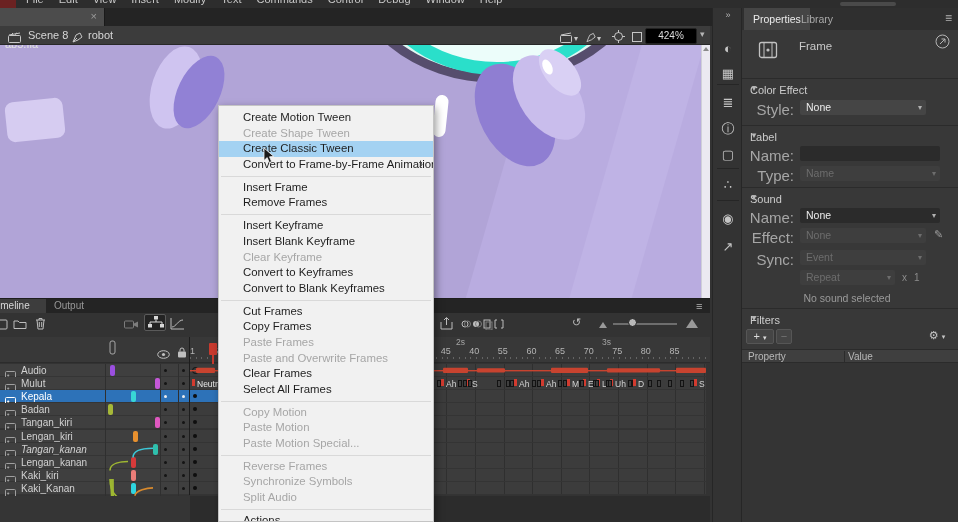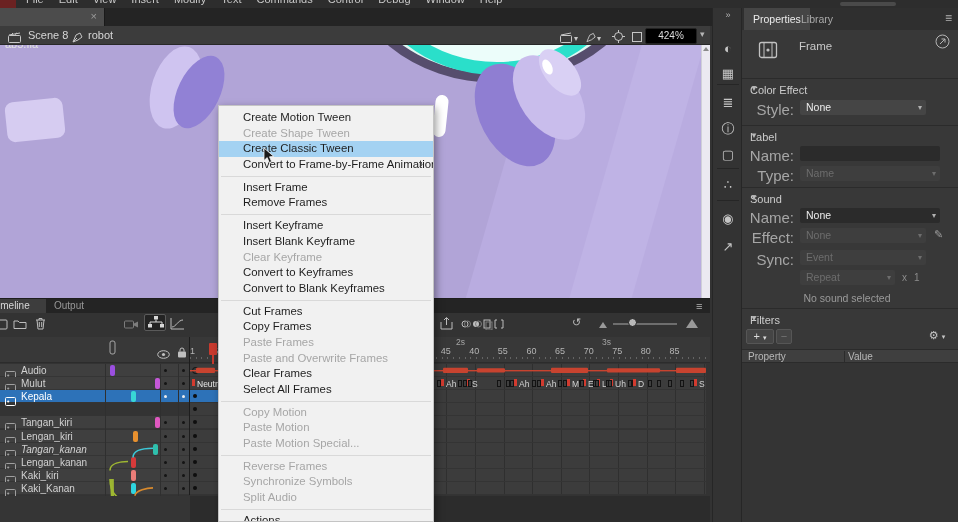--- a/index.html
+++ b/index.html
@@ -411,20 +411,30 @@
         <div class="tl-row sel" style="top: 26.4px;">
           <span class="lyr-ico"><svg width="11" height="9" viewBox="0 0 11 9">
               <rect x="0.5" y="0.5" width="10" height="8" rx="1" fill="none" stroke="#fff"></rect>
               <circle cx="3.2" cy="4.5" r="1.1" fill="#fff"></circle>
             </svg></span>
           <span class="lyr-name">Kepala</span>
           <span class="lyr-marker" style="left: 130.5px; background: rgb(56, 214, 214);"></span>
           <span class="lyr-dot d1"></span>
           <span class="lyr-dot d2"></span>
         </div>
+        <div class="tl-row" style="top: 39.6px;">
+          <span class="lyr-ico"><svg width="11" height="9" viewBox="0 0 11 9">
+              <rect x="0.5" y="0.5" width="10" height="8" rx="1" fill="none" stroke="#9f9f9f"></rect>
+              <circle cx="3.2" cy="4.5" r="1.1" fill="#9f9f9f"></circle>
+            </svg></span>
+          <span class="lyr-name">Badan</span>
+          <span class="lyr-marker" style="left: 107.5px; background: rgb(166, 184, 56);"></span>
+          <span class="lyr-dot d1"></span>
+          <span class="lyr-dot d2"></span>
+        </div>
         <div class="tl-row" style="top: 52.8px;">
           <span class="lyr-ico"><svg width="11" height="9" viewBox="0 0 11 9">
               <rect x="0.5" y="0.5" width="10" height="8" rx="1" fill="none" stroke="#9f9f9f"></rect>
               <circle cx="3.2" cy="4.5" r="1.1" fill="#9f9f9f"></circle>
             </svg></span>
           <span class="lyr-name">Tangan_kiri</span>
           <span class="lyr-marker" style="left: 154.5px; background: rgb(224, 88, 192);"></span>
           <span class="lyr-dot d1"></span>
           <span class="lyr-dot d2"></span>
         </div>

